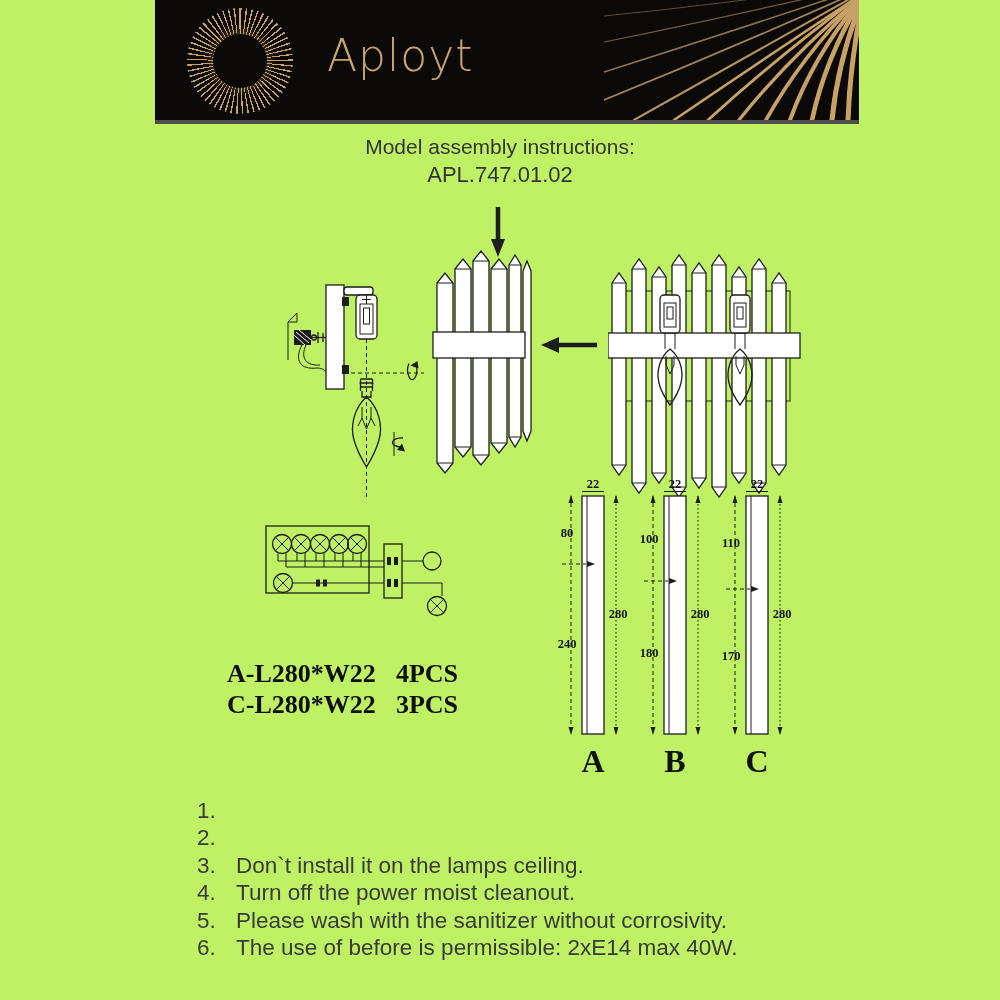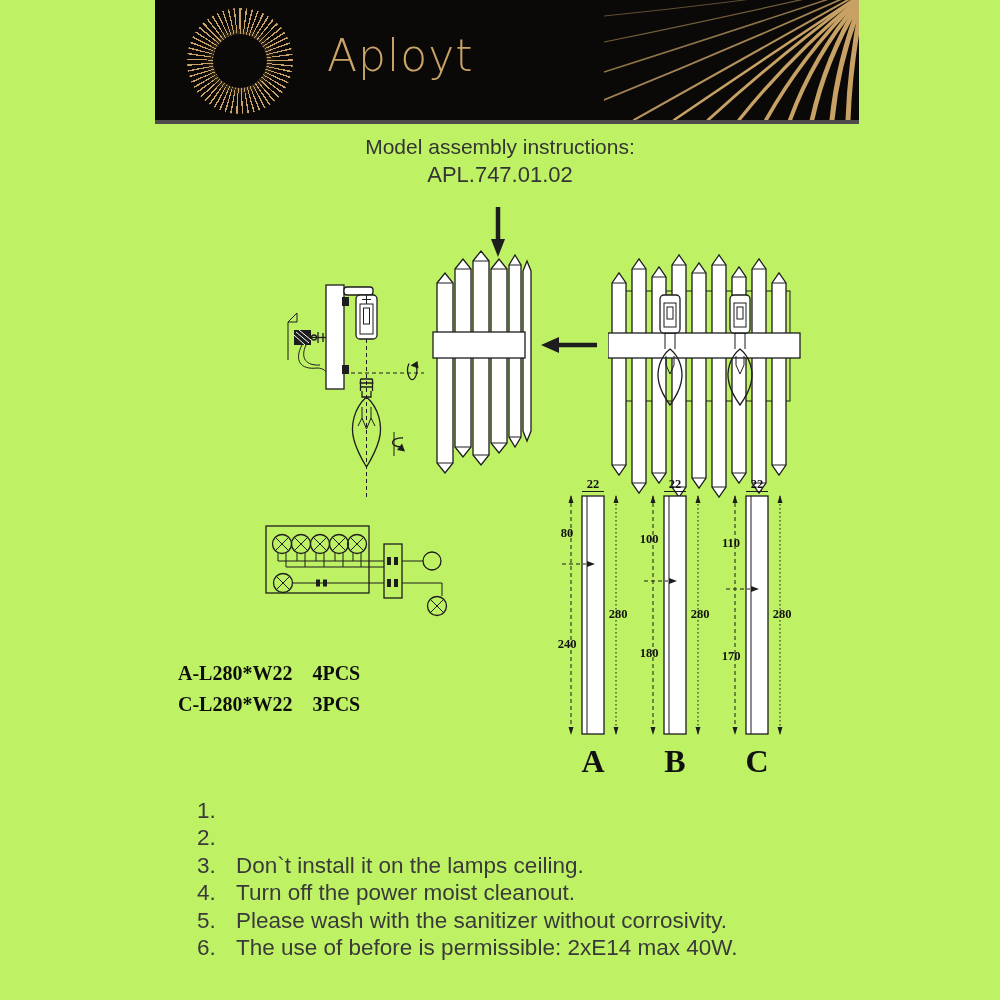--- a/index.html
+++ b/index.html
@@ -32,23 +32,23 @@
   .tech svg { display:block; }
   .ln { stroke:#1d1d1d; stroke-width:1.3; fill:none; }
   .lnthin { stroke:#1d1d1d; stroke-width:1; fill:none; }
   .wh { stroke:#1d1d1d; stroke-width:1.3; fill:#ffffff; }
   .blk { fill:#1d1d1d; stroke:none; }
   .dash { stroke:#1d1d1d; stroke-width:1; fill:none; stroke-dasharray:4 3; }
   .dot  { stroke:#1d1d1d; stroke-width:1; fill:none; stroke-dasharray:1.6 2.4; }
   .thick { stroke:#1d1d1d; stroke-width:4.5; fill:none; }
 
   
-  .parts { position:absolute; left:178px; top:658px; width:280px; 
+  .parts { position:absolute; left:178px; top:658px; width:280px; text-align:right;
            font-family:"Liberation Serif", serif; font-weight:700;
-           font-size:20px; line-height:31px; color:#0e0e0e; }
+           font-size:26px; line-height:31px; color:#0e0e0e; }
   .parts .qty { margin-left:20px; }
 
   
   .diagram { position:absolute; top:476px; width:84px; height:302px; }
   .diagram text { font-family:"Liberation Serif", serif; font-weight:700; fill:#111; }
   .dimnum { font-size:12.5px; }
   .dimletter { font-size:32px; }
 
   
   .instructions { position:absolute; left:197px; top:797px; color:#3a3a3a;

